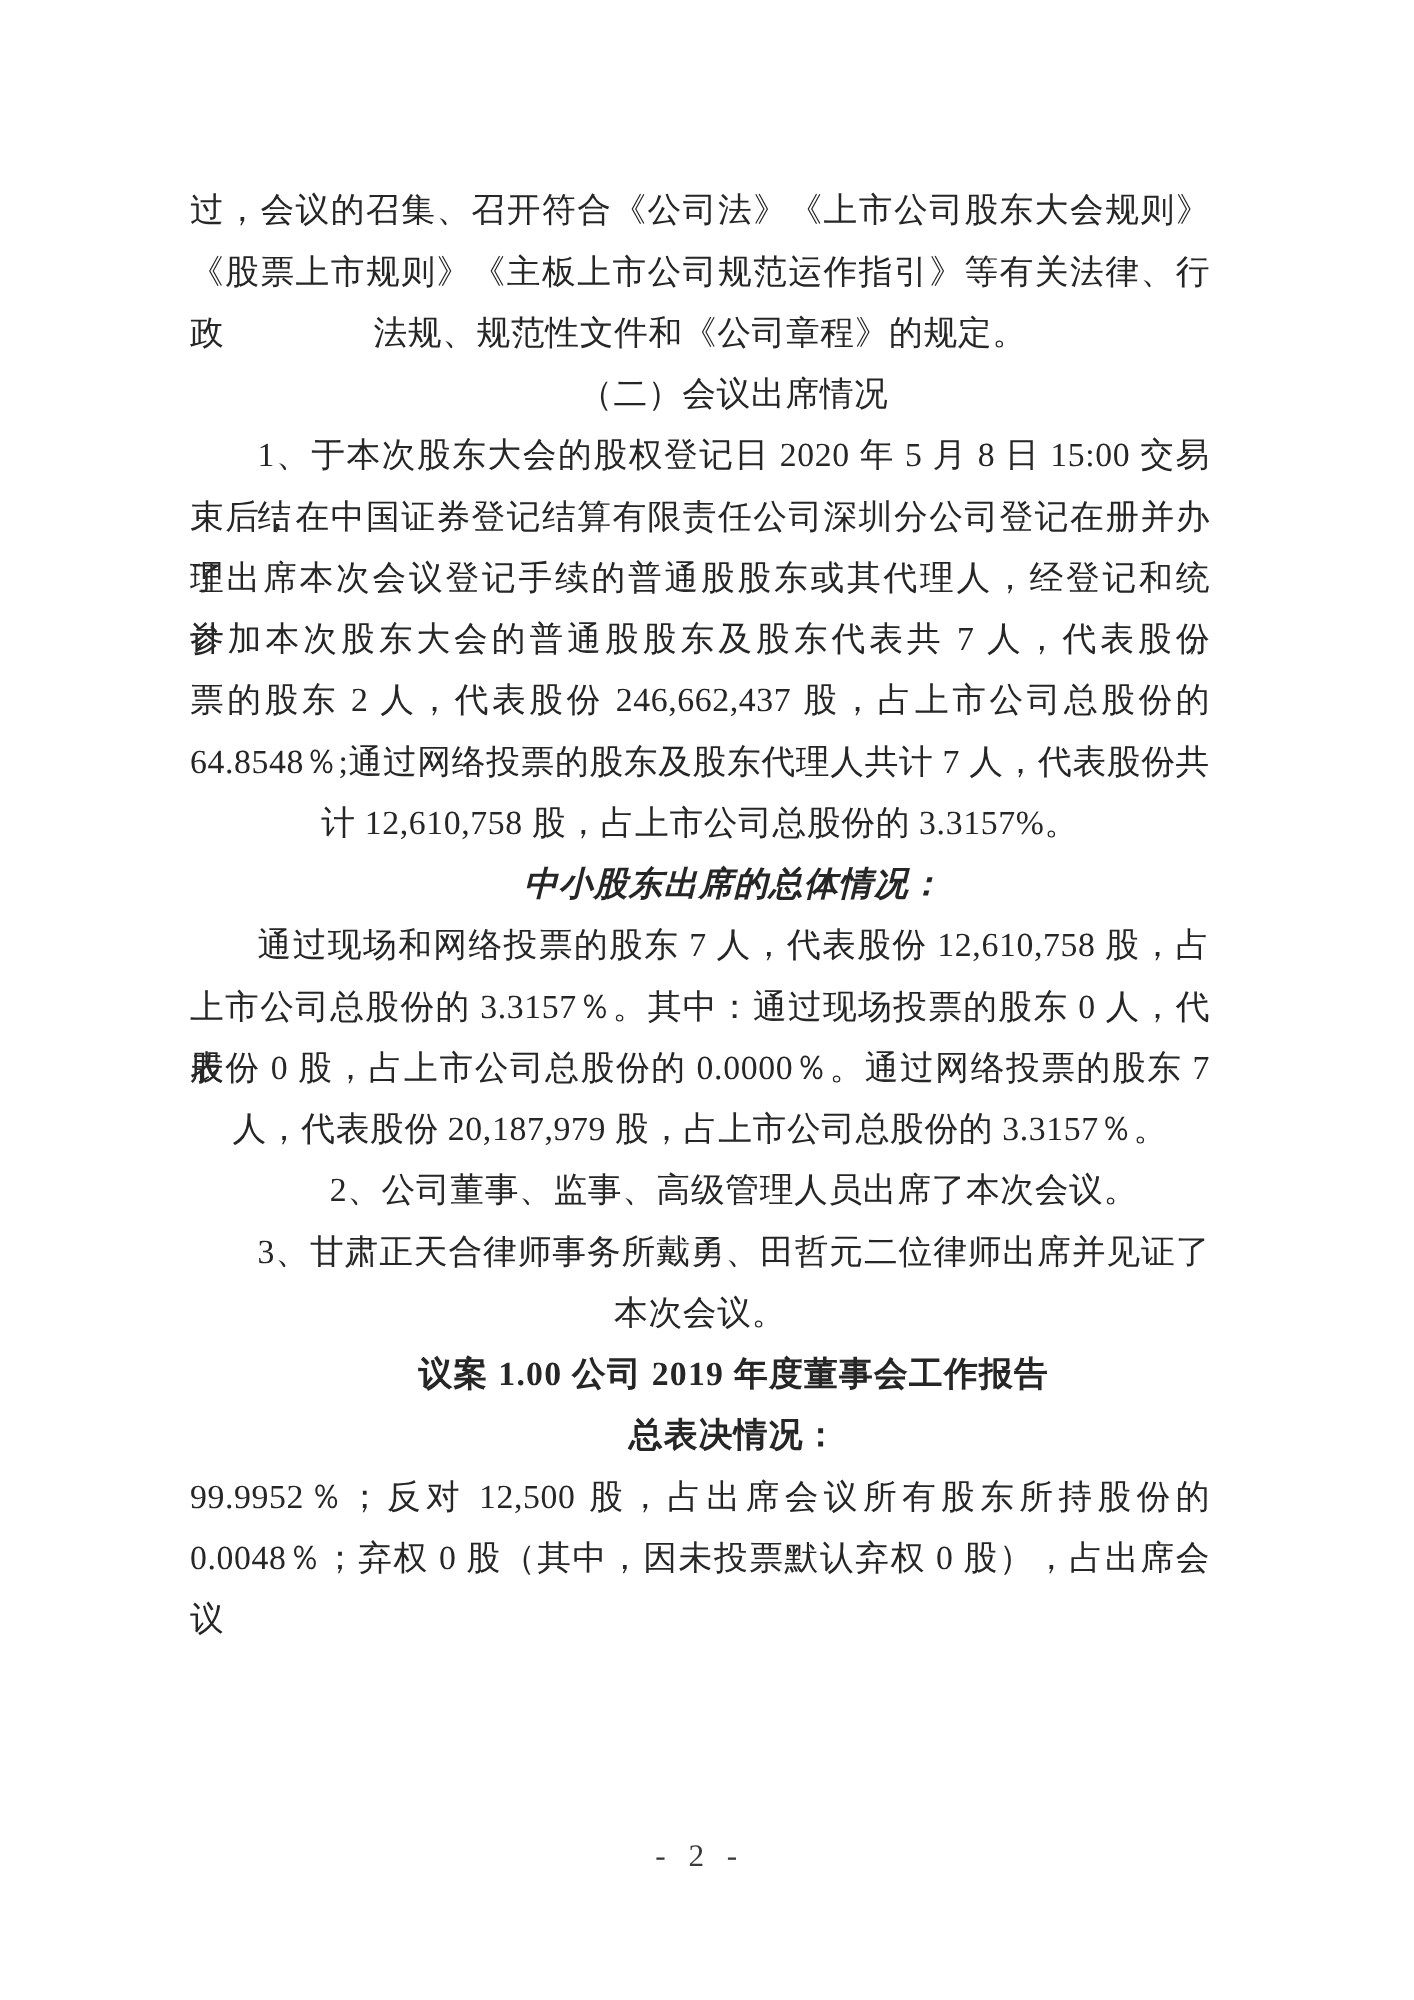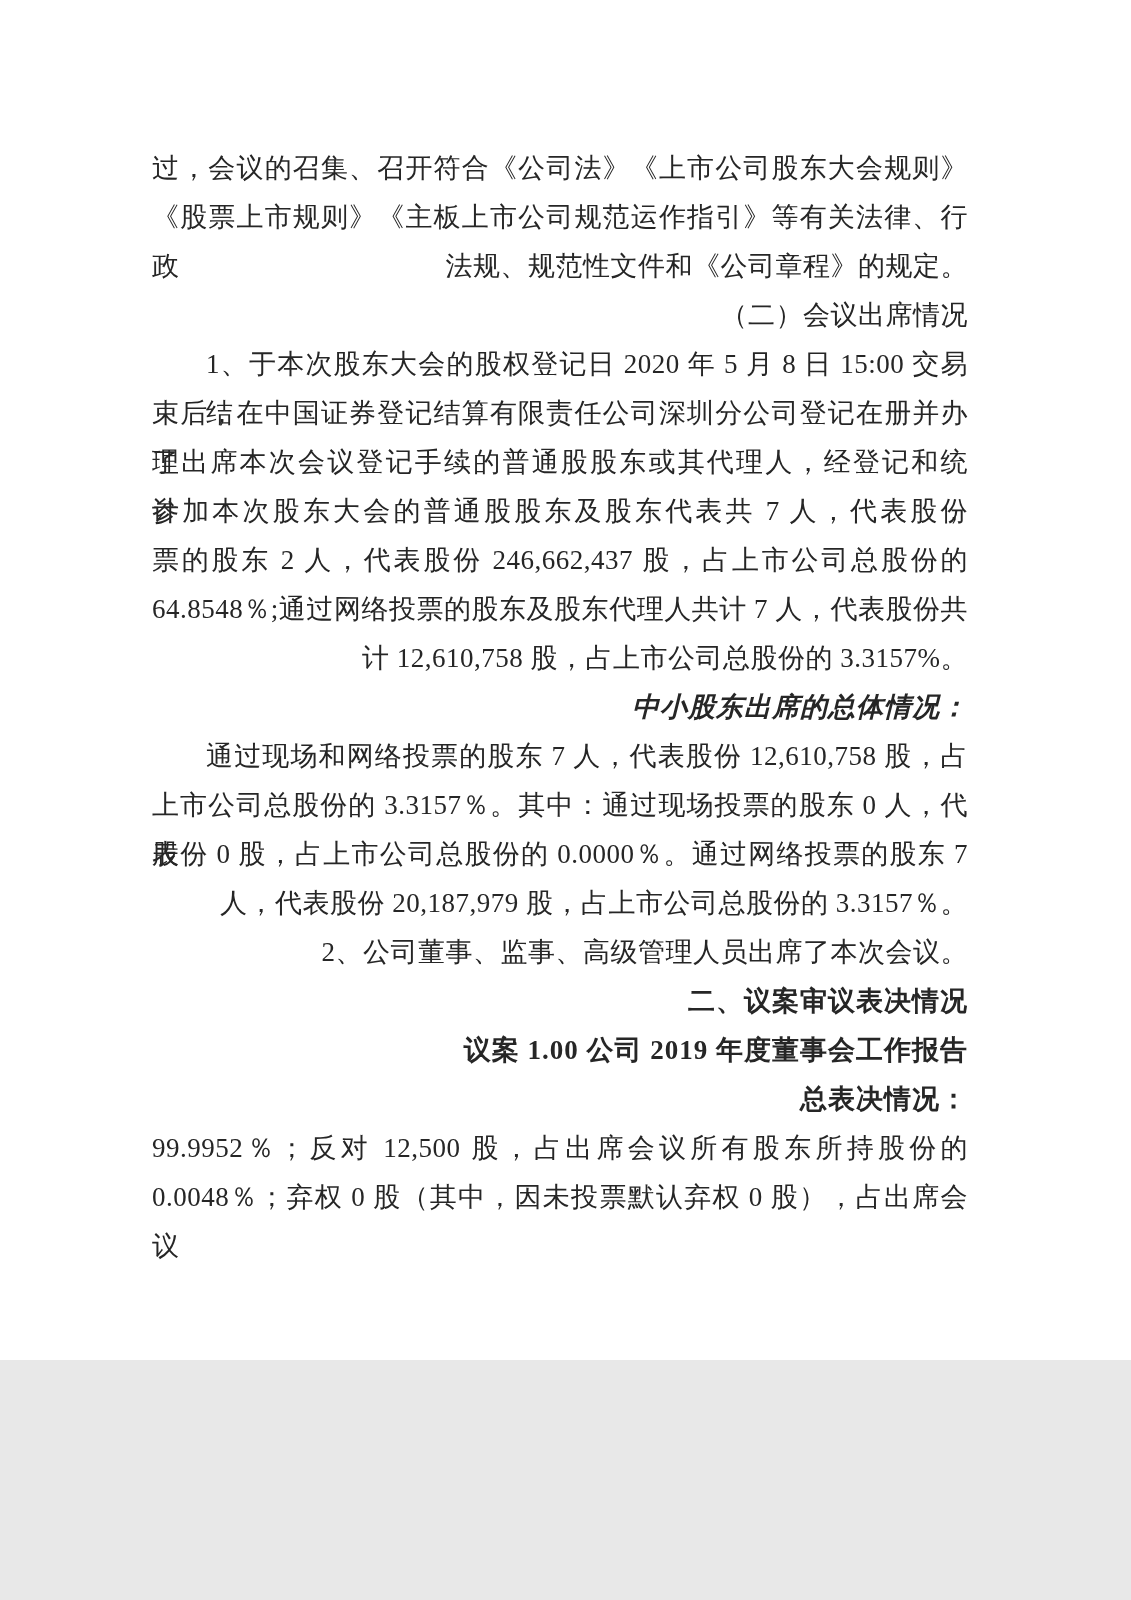--- a/index.html
+++ b/index.html
@@ -3,41 +3,41 @@
 <meta charset="utf-8">
 <style>
   html, body {
     margin: 0;
     padding: 0;
     background: #e8e8e8;
   }
   .page {
     position: relative;
     width: 1131px;
-    height: 1360px;
+    height: 1600px;
     background: #ffffff;
     overflow: hidden;
     font-family: "Liberation Serif", "DejaVu Serif", serif;
     color: #262626;
   }
   .text-block {
     position: absolute;
     left: 152px;
     top: 144px;
     width: 816px;
   }
   .para {
     margin: 0;
     padding: 0;
   }
   .line {
     height: 49px;
     line-height: 49px;
     font-size: 27px;
-    text-align: right;
+    text-align: center;
     white-space: nowrap;
     letter-spacing: 0.5px;
   }
   
   .line.fill {
     white-space: normal;
     text-align: justify;
     text-align-last: justify;
   }
   .para.bold .line {
@@ -83,22 +83,23 @@
       </div>
       <div class="para">
         <div class="line fill" style="padding-left: 2em;">通过现场和网络投票的股东 7 人，代表股份 12,610,758 股，占</div>
         <div class="line fill">上市公司总股份的 3.3157％。其中：通过现场投票的股东 0 人，代表</div>
         <div class="line fill">股份 0 股，占上市公司总股份的 0.0000％。通过网络投票的股东 7</div>
         <div class="line">人，代表股份 20,187,979 股，占上市公司总股份的 3.3157％。</div>
       </div>
       <div class="para">
         <div class="line" style="padding-left: 2em;">2、公司董事、监事、高级管理人员出席了本次会议。</div>
       </div>
-      <div class="para bold">
-        <div class="line" style="padding-left: 2em;">二、议案审议表决情况</div>
+      <div class="para">
+        <div class="line fill" style="padding-left: 2em;">3、甘肃正天合律师事务所戴勇、田哲元二位律师出席并见证了</div>
+        <div class="line">本次会议。</div>
       </div>
       <div class="para bold">
         <div class="line" style="padding-left: 2em;">议案 1.00 公司 2019 年度董事会工作报告</div>
       </div>
       <div class="para bold">
         <div class="line" style="padding-left: 2em;">总表决情况：</div>
       </div>
       <div class="para">
         <div class="line fill">99.9952％；反对 12,500 股，占出席会议所有股东所持股份的</div>
         <div class="line fill">0.0048％；弃权 0 股（其中，因未投票默认弃权 0 股），占出席会议</div>

